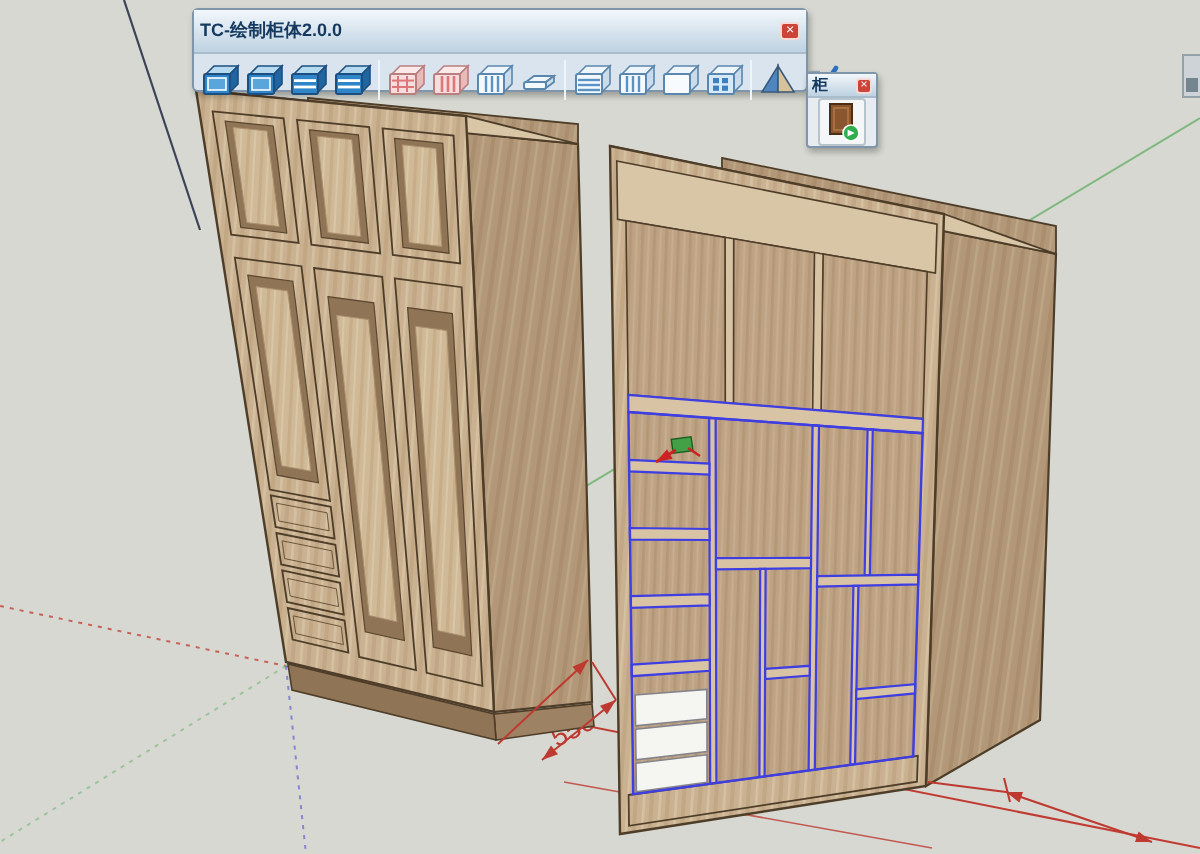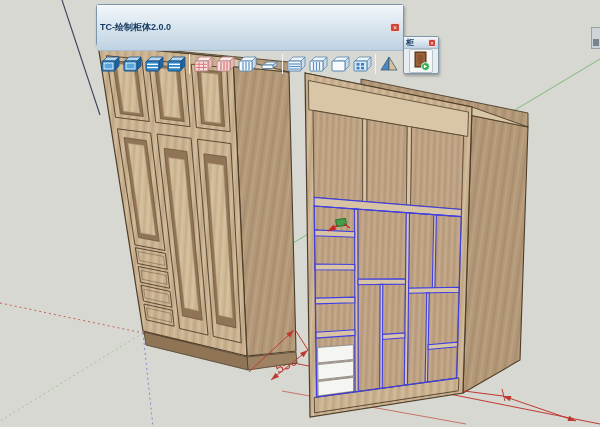--- a/index.html
+++ b/index.html
@@ -5,21 +5,21 @@
   html,body{margin:0;padding:0;background:#888;}
   .stage{position:relative;width:600px;height:427px;background:#d6d8d1;overflow:hidden;
          font-family:"Liberation Sans",sans-serif;}
   svg.scene{position:absolute;left:0;top:0;}
   
   .toolwin{position:absolute;left:96px;top:4px;width:308px;height:42px;
            background:#d9e4ee;border:1px solid #7e95aa;border-radius:3px;
            box-shadow:1px 2px 3px rgba(0,0,0,.28);box-sizing:border-box;}
   .titlebar{height:13px;display:flex;align-items:center;
             background:linear-gradient(#f2f7fb,#bed2e2);
-            border-bottom:1px solid #a9bccb;padding:16px 3px;}
+            border-bottom:1px solid #a9bccb;padding:4px 3px;}
   .titlebar .ttl{flex:1;font-size:9px;font-weight:bold;color:#15395f;
                  white-space:nowrap;overflow:hidden;line-height:11px;}
   .closebtn{width:10px;height:9px;background:#cc4338;border:1px solid #f5dada;
             border-radius:2px;color:#fff;font-size:7px;line-height:7px;text-align:center;
             cursor:default;box-sizing:border-box;}
   .iconrow{display:flex;align-items:center;padding:2px 2px;height:26px;box-sizing:border-box;}
   .ticon{width:21px;height:22px;display:flex;align-items:center;justify-content:center;
          border:1px solid transparent;border-radius:2px;}
   .sep{width:1px;height:20px;background:#aebdc9;border-right:1px solid #eef4f9;margin:0 2px;}
   

